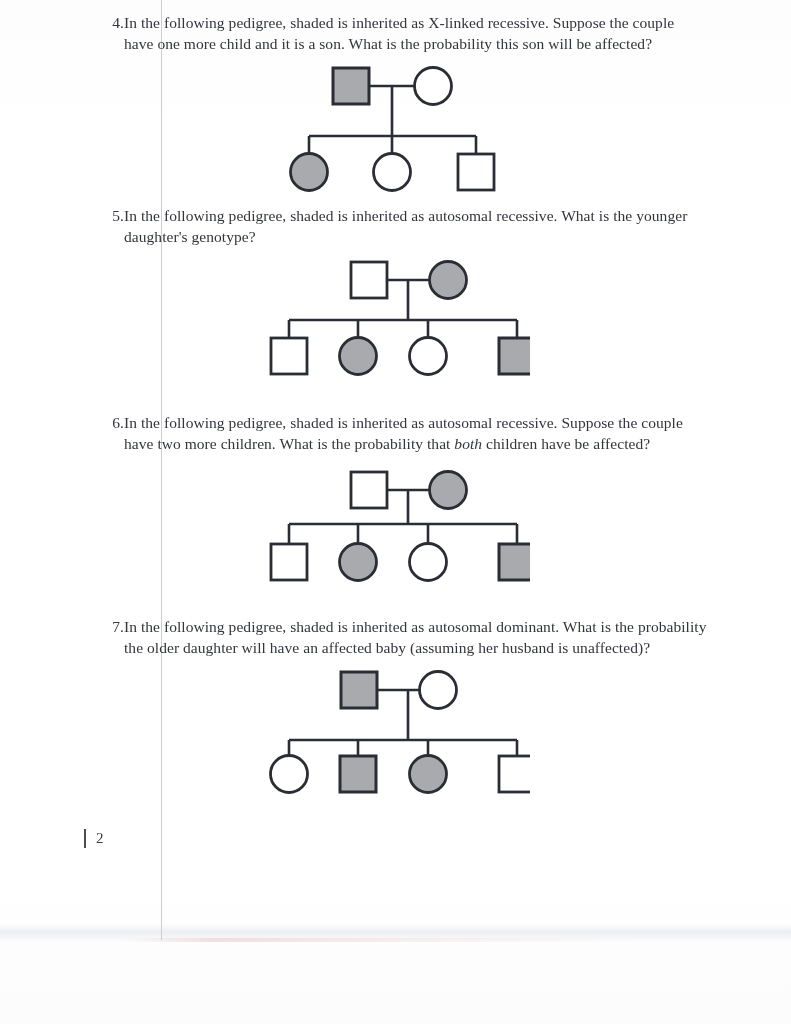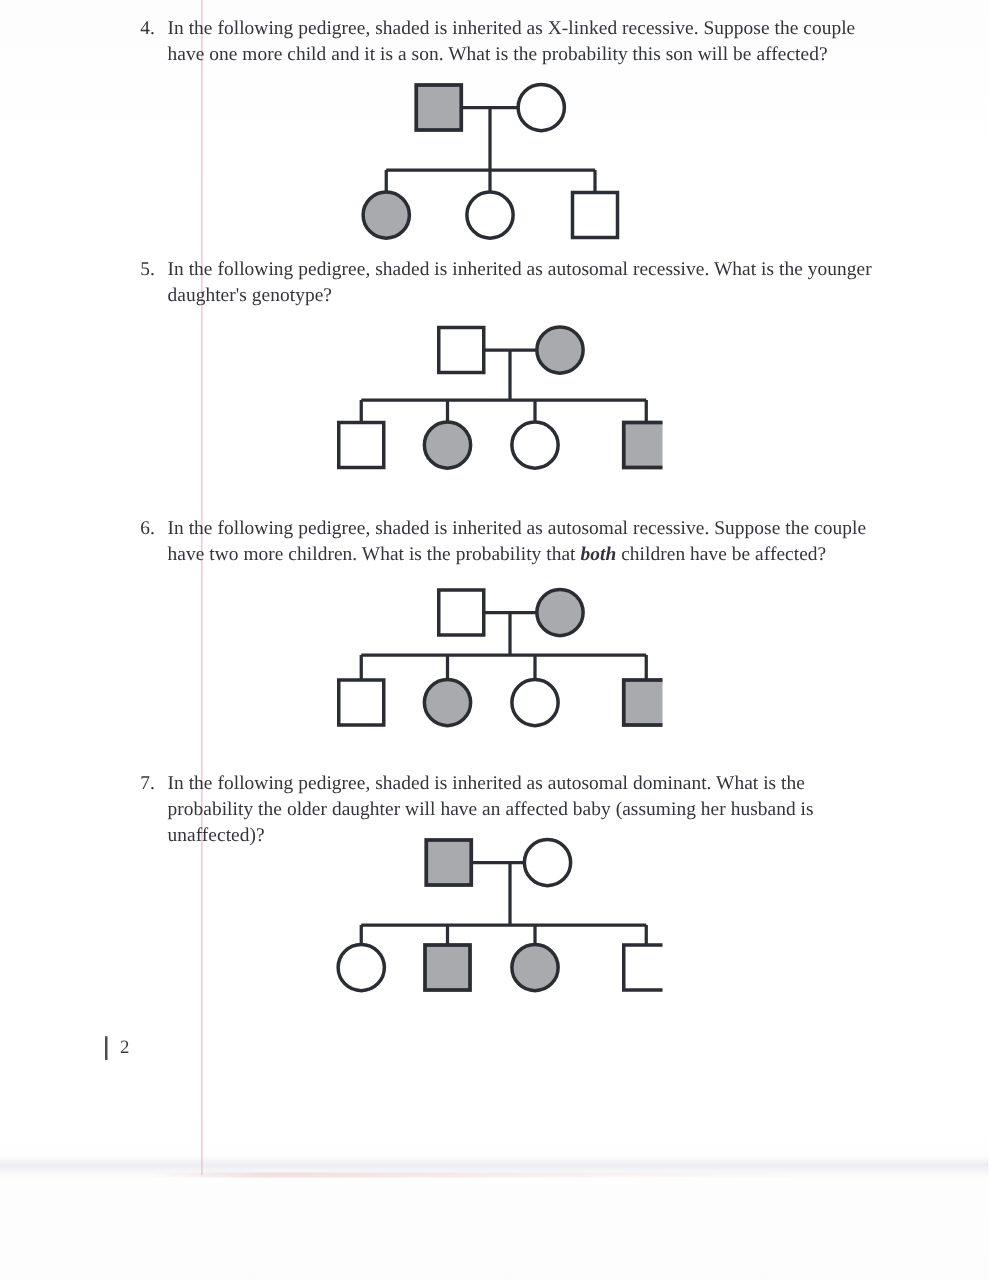--- a/index.html
+++ b/index.html
@@ -60,26 +60,25 @@
   }
   .q-num {
     width: 26px;
     flex: 0 0 26px;
     text-align: right;
     font-size: 15.5px;
     line-height: 21px;
     letter-spacing: .1px;
   }
   .q-text {
-    margin-left: 10px;
     font-size: 15.5px;
     line-height: 21px;
     letter-spacing: .05px;
   }
-  .q-text em { font-style: italic; font-weight: bold; }
+  .q-text em { font-style: italic; }
 
   .pedigree { position: absolute; }
   .pedigree svg { display: block; }
 
   #page-number {
     position: absolute;
     left: 84px;
     top: 829px;
     display: flex;
     align-items: center;

